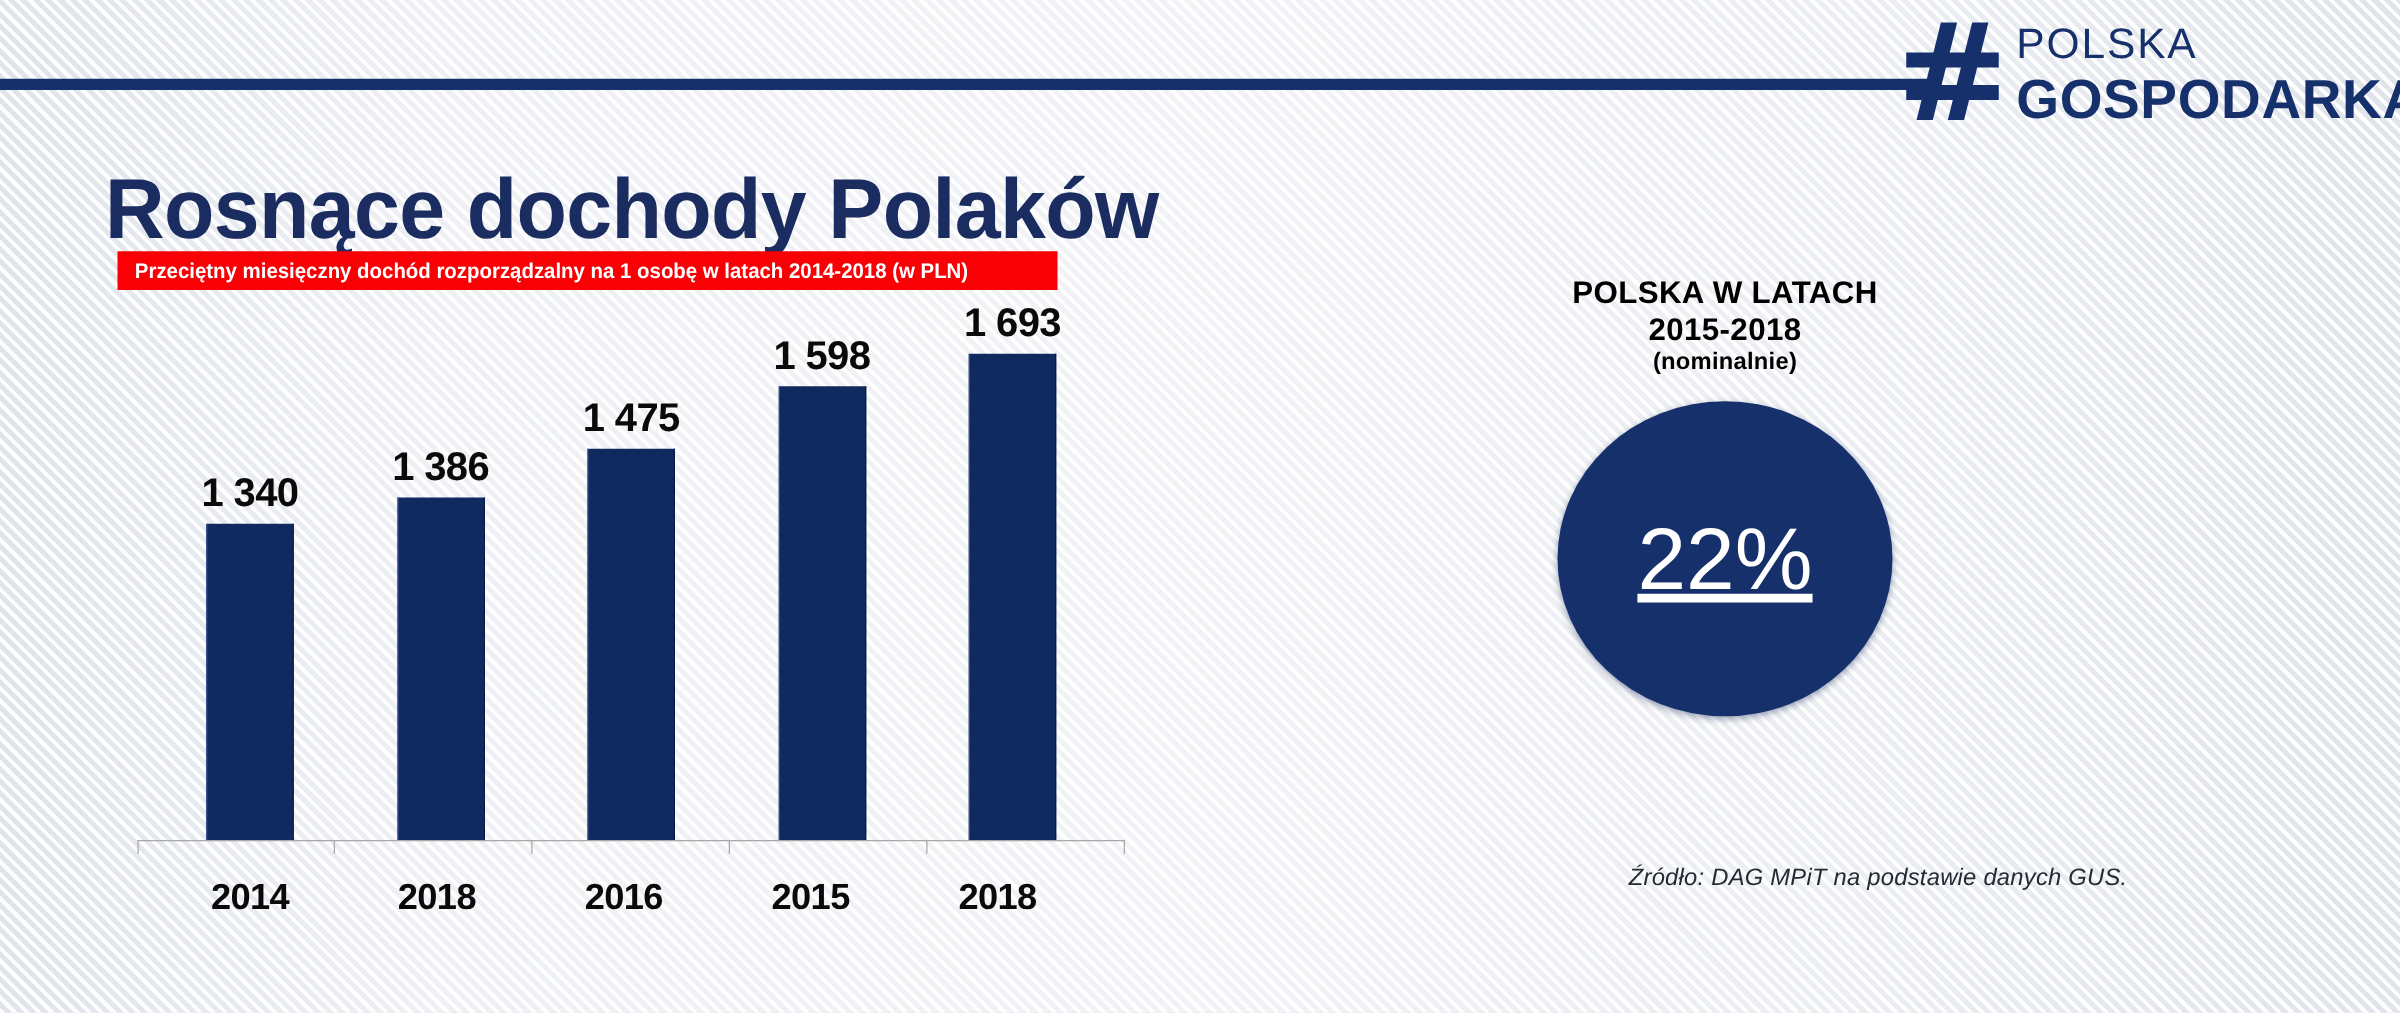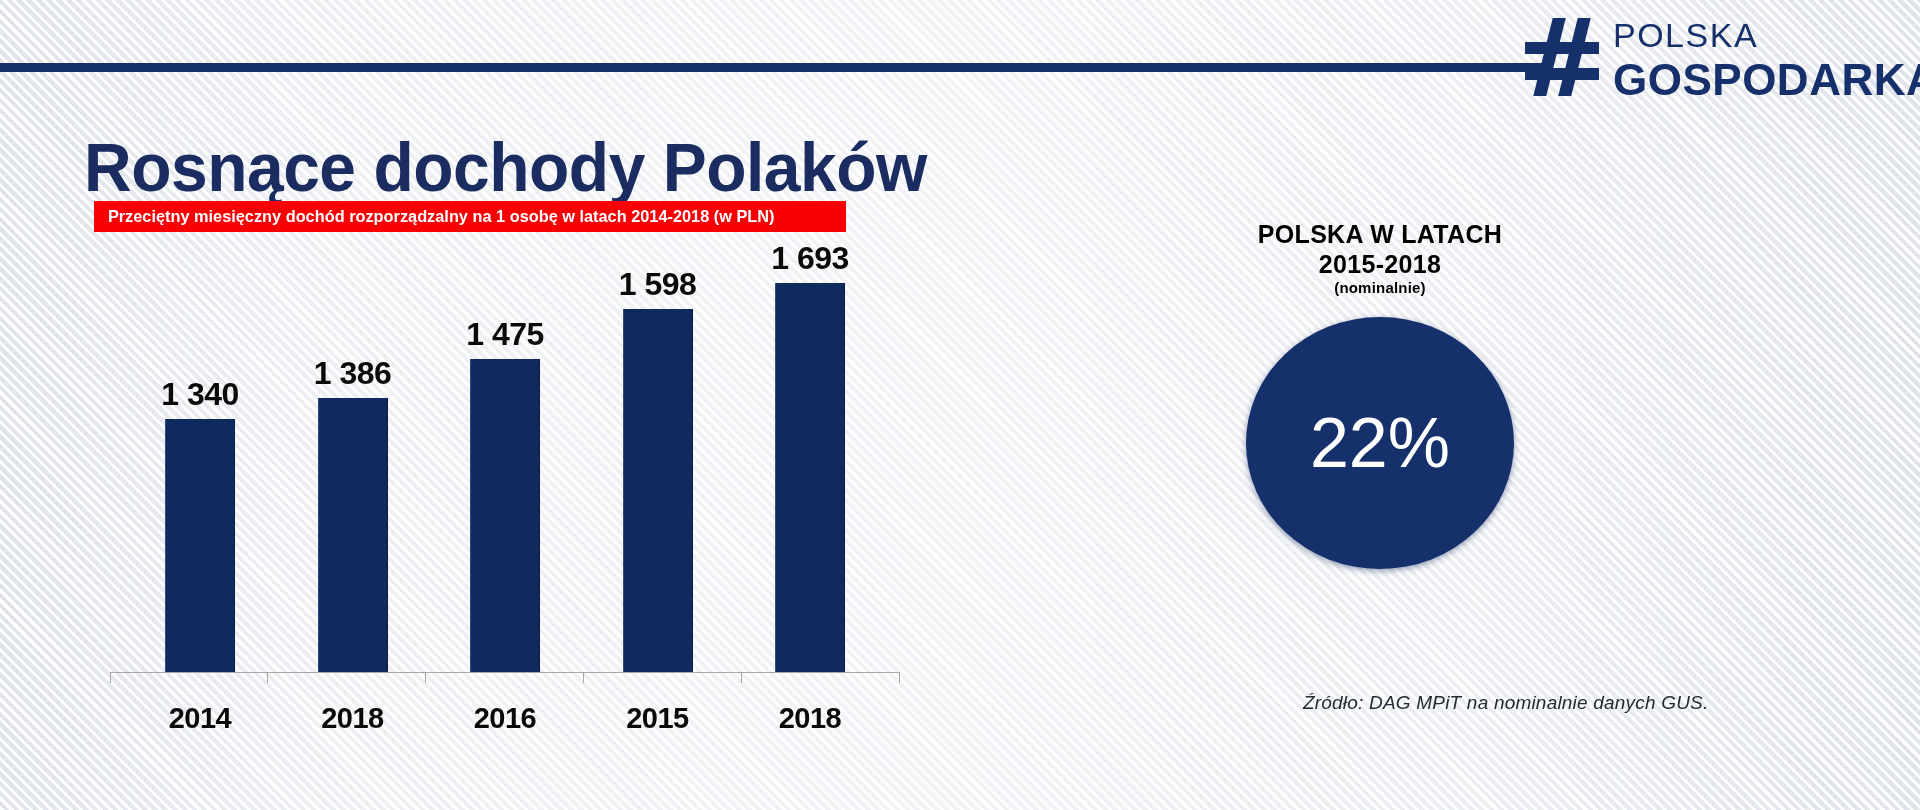--- a/index.html
+++ b/index.html
@@ -190,21 +190,21 @@
     position: absolute;
     top: 0;
     width: 1px;
     height: 11px;
     background: #a8a8a8;
   }
 
   #axis-labels {
     position: absolute;
     left: 0;
-    right: 0;
+    right: 12px;
     bottom: -35px;
     display: flex;
     justify-content: space-between;
     padding: 0 20px;
     box-sizing: border-box;
   }
   .axis-label {
     width: 140px;
     text-align: center;
     font-size: 29px;
@@ -224,38 +224,39 @@
     align-items: center;
   }
   #growth-heading {
     text-align: center;
     color: #000000;
     font-weight: 700;
     line-height: 1.18;
   }
   #growth-line1 { font-size: 25px; letter-spacing: 0.3px; }
   #growth-line2 { font-size: 25px; letter-spacing: 0.3px; }
-  #growth-line3 { font-size: 15px; letter-spacing: 0.2px; }
+  #growth-line3 { font-size: 19px; letter-spacing: 0.2px; }
 
   #growth-circle {
     margin-top: 20px;
     width: 268px;
     height: 252px;
     border-radius: 50%;
     background: #16306c;
     box-shadow: 0 2px 6px rgba(20,40,90,0.45);
     display: flex;
     align-items: center;
     justify-content: center;
   }
   #growth-percent {
     color: #ffffff;
     font-size: 70px;
     font-weight: 400;
     letter-spacing: 0px;
+    text-decoration: underline;
   }
 
   #source-note {
     position: absolute;
     left: 1303px;
     top: 692px;
     font-size: 19px;
     font-style: italic;
     color: #222a34;
     white-space: nowrap;
@@ -342,15 +343,15 @@
     <div id="growth-heading">
       <div id="growth-line1">POLSKA W LATACH</div>
       <div id="growth-line2">2015-2018</div>
       <div id="growth-line3">(nominalnie)</div>
     </div>
     <div id="growth-circle">
       <span id="growth-percent">22%</span>
     </div>
   </div>
 
-  <div id="source-note">Źródło: DAG MPiT na nominalnie danych GUS.</div>
+  <div id="source-note">Źródło: DAG MPiT na podstawie danych GUS.</div>
 
 </div>
 
 </body></html>

